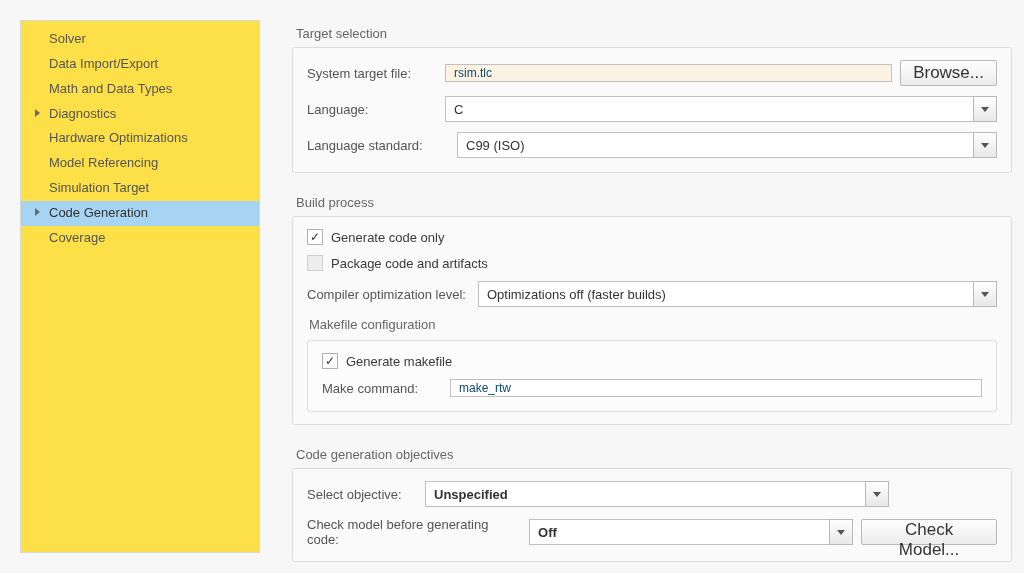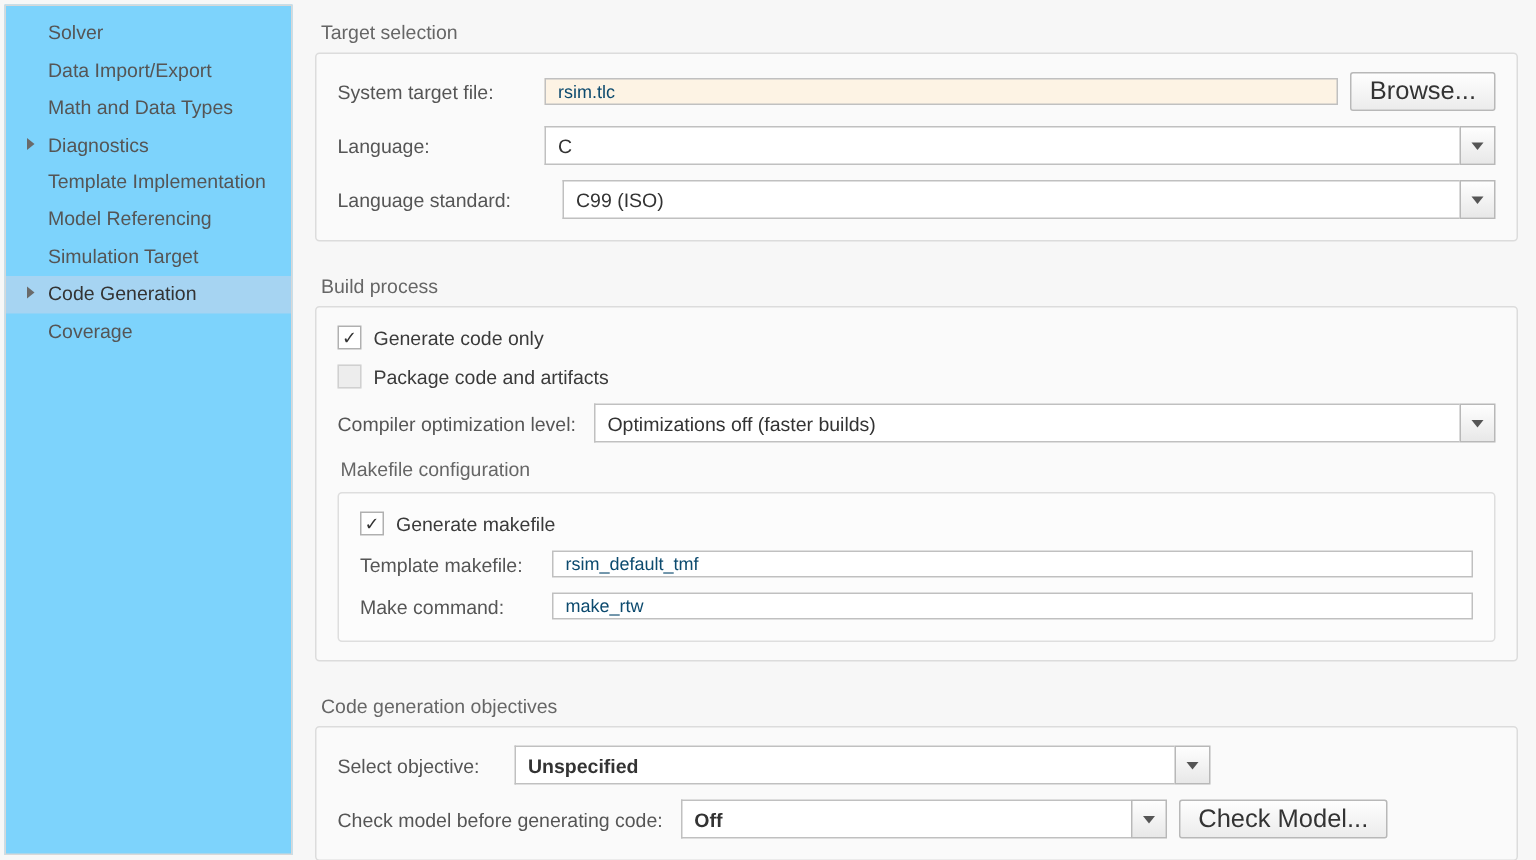--- a/index.html
+++ b/index.html
@@ -7,25 +7,25 @@
   font-family: Arial, Helvetica, sans-serif;
   font-size: 13px;
   color: #3a3a3a;
   background: #f7f7f7;
   width: 1024px;
   height: 573px;
   overflow: hidden;
 }
 .container { display: flex; height: 100%; }
 .sidebar {
-  width: 192px;
-  background: #7dd3fc;
+  width: 240px;
+  background: #fde047;
   border: 1px solid #d8d8d8;
   padding: 6px 0;
-  margin: 3px;
+  margin: 20px;
 }
 .sidebar-item {
   padding: 3px 8px 3px 28px;
   position: relative;
   color: #555;
   line-height: 1.45;
   cursor: default;
 }
 .sidebar-item.has-arrow::before {
   content: '';
@@ -36,21 +36,21 @@
   border-top: 4px solid transparent;
   border-bottom: 4px solid transparent;
   border-left: 5px solid #6a6a6a;
 }
 .sidebar-item.selected {
   background: #a6d4f2;
   color: #333;
 }
 .main {
   flex: 1;
-  padding: 8px 12px;
+  padding: 20px 12px;
   overflow-y: auto;
 }
 .section-title {
   color: #666;
   margin: 6px 0 6px 4px;
   font-size: 13px;
 }
 .panel {
   border: 1px solid #dcdcdc;
   background: #fafafa;
@@ -164,21 +164,21 @@
 </style>
 </head>
 <body>
 
 <div class="container">
   <div class="sidebar">
     <div class="sidebar-item"><span>Solver</span></div>
     <div class="sidebar-item"><span>Data Import/Export</span></div>
     <div class="sidebar-item"><span>Math and Data Types</span></div>
     <div class="sidebar-item has-arrow"><span>Diagnostics</span></div>
-    <div class="sidebar-item"><span>Template Implementation</span></div>
+    <div class="sidebar-item"><span>Hardware Optimizations</span></div>
     <div class="sidebar-item"><span>Model Referencing</span></div>
     <div class="sidebar-item"><span>Simulation Target</span></div>
     <div class="sidebar-item has-arrow selected"><span>Code Generation</span></div>
     <div class="sidebar-item"><span>Coverage</span></div>
   </div>
 
   <div class="main">
 
     <div class="section-title">Target selection</div>
     <div class="panel">
@@ -226,24 +226,20 @@
             </div>
         </div>
       </div>
 
       <div class="inner-panel-title">Makefile configuration</div>
       <div class="inner-panel">
         <div class="checkbox-row">
           <div class="checkbox">✓</div>
           <span>Generate makefile</span>
         </div>
-        <div class="form-row">
-          <span class="form-label label-narrow">Template makefile:</span>
-          <input class="text-input" value="rsim_default_tmf" style="">
-        </div>
         <div class="form-row" style="margin-bottom:2px;">
           <span class="form-label label-narrow">Make command:</span>
           <input class="text-input" value="make_rtw" style="">
         </div>
       </div>
     </div>
 
     <div class="section-title">Code generation objectives</div>
     <div class="panel" style="margin-bottom:0;">
       <div class="form-row">

